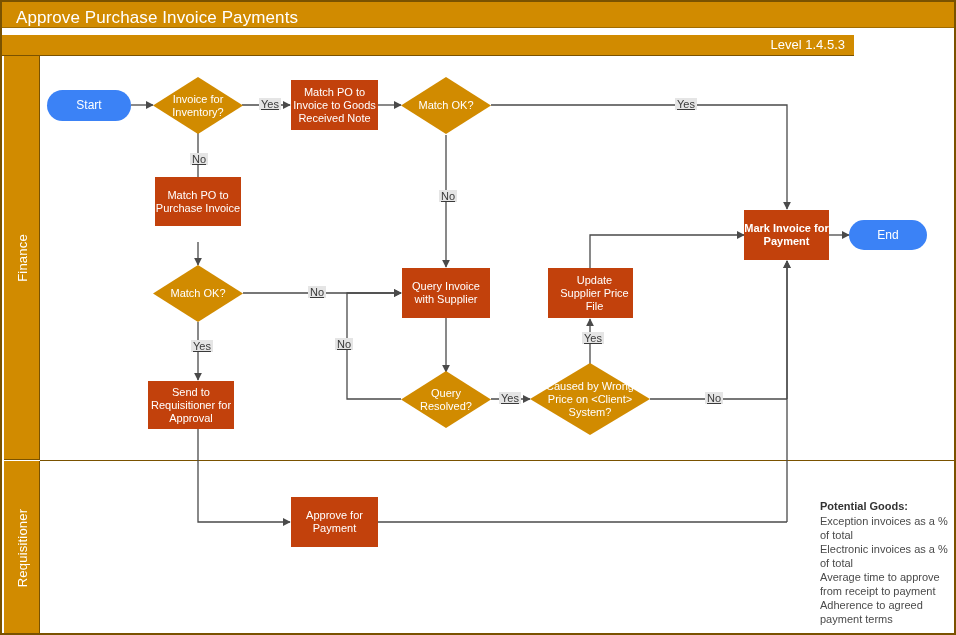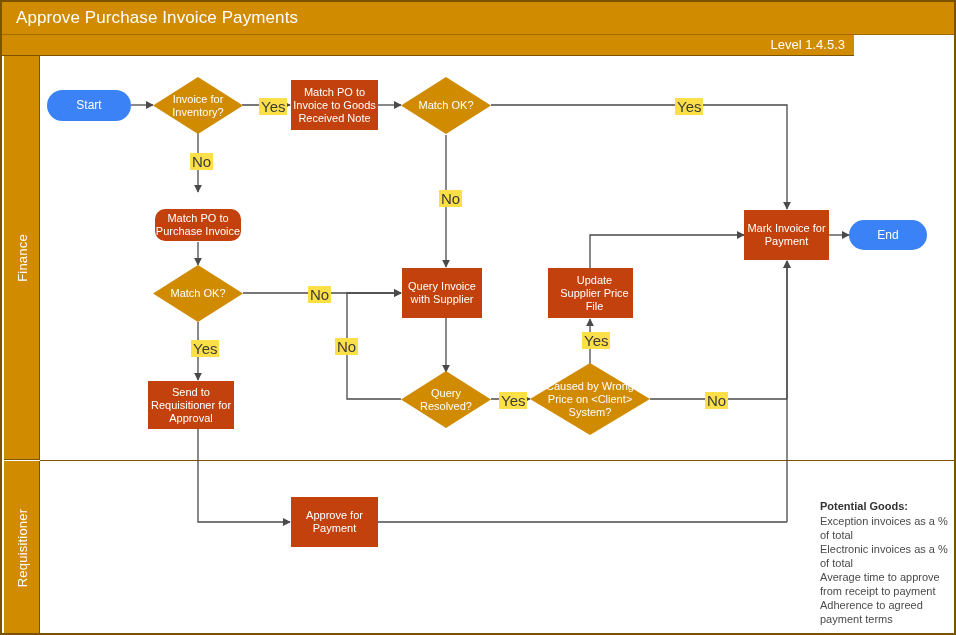--- a/index.html
+++ b/index.html
@@ -17,21 +17,21 @@
     box-sizing: border-box;
     border: 2px solid #7a5200;
     background: #ffffff;
     overflow: hidden;
   }
   
   #title-bar {
     position: absolute;
     left: 0; top: 0;
     width: 952px;
-    height: 33px;
+    height: 26px;
     background: #d18b00;
     border-bottom: 1px solid #a06c00;
     box-sizing: border-box;
     text-align: center;
   }
   #title-text {
     position: absolute;
     left: 14px;
     top: 6px;
     font-size: 17px;
@@ -134,26 +134,27 @@
   #connectors {
     position: absolute;
     left: 0; top: 0;
     width: 956px;
     height: 635px;
     z-index: 1;
     pointer-events: none;
   }
   .edge-label {
     position: absolute;
-    font-size: 15px;
+    font-size: 11px;
     color: #3a3a3a;
-    background: #fde047;
+    background: #e5e5e5;
     padding: 0 2px;
     z-index: 2;
     white-space: nowrap;
+    text-decoration: underline;
   }
   
   #kpi-note {
     position: absolute;
     left: 818px;
     top: 497px;
     width: 130px;
     font-size: 11px;
     line-height: 14px;
     color: #4a4a4a;
@@ -264,52 +265,52 @@
 
   <div class="node process" style="left:289px; top:78px; width:87px; height:50px;">
     <span>Match PO to Invoice to Goods Received Note</span>
   </div>
 
   <div class="node decision" style="left:399px; top:75px; width:90px; height:57px;">
     <div class="dia"></div>
     <div class="dlabel">Match OK?</div>
   </div>
 
-  <div class="node process" style="left:153px; top:207px; width:86px; height:32px;border-radius:10px;">
+  <div class="node process" style="left:153px; top:175px; width:86px; height:49px;">
     <span>Match PO to Purchase Invoice</span>
   </div>
 
   <div class="node decision" style="left:151px; top:263px; width:90px; height:57px;">
     <div class="dia"></div>
     <div class="dlabel">Match OK?</div>
   </div>
 
   <div class="node process" style="left:146px; top:379px; width:86px; height:48px;">
     <span>Send to Requisitioner for Approval</span>
   </div>
 
-  <div class="node process" style="left:400px; top:266px; width:80px; height:50px;">
+  <div class="node process" style="left:400px; top:266px; width:88px; height:50px;">
     <span>Query Invoice with Supplier</span>
   </div>
 
   <div class="node decision" style="left:399px; top:369px; width:90px; height:57px;">
     <div class="dia"></div>
     <div class="dlabel">Query Resolved?</div>
   </div>
 
   <div class="node process" style="left:546px; top:266px; width:85px; height:50px;padding-left:8px;">
     <span>Update Supplier Price File</span>
   </div>
 
   <div class="node decision" style="left:528px; top:361px; width:120px; height:72px;">
     <div class="dia"></div>
     <div class="dlabel">Caused by Wrong Price on &lt;Client&gt; System?</div>
   </div>
 
-  <div class="node process" style="left:742px; top:208px; width:85px; height:50px;">
+  <div class="node process" style="left:742px; top:208px; width:85px; height:50px;font-weight:bold;">
     <span>Mark Invoice for Payment</span>
   </div>
 
   <div class="node terminator" style="left:847px; top:218px; width:78px; height:30px;">
     <span>End</span>
   </div>
 
   <div class="node process" style="left:289px; top:495px; width:87px; height:50px;">
     <span>Approve for Payment</span>
   </div>

